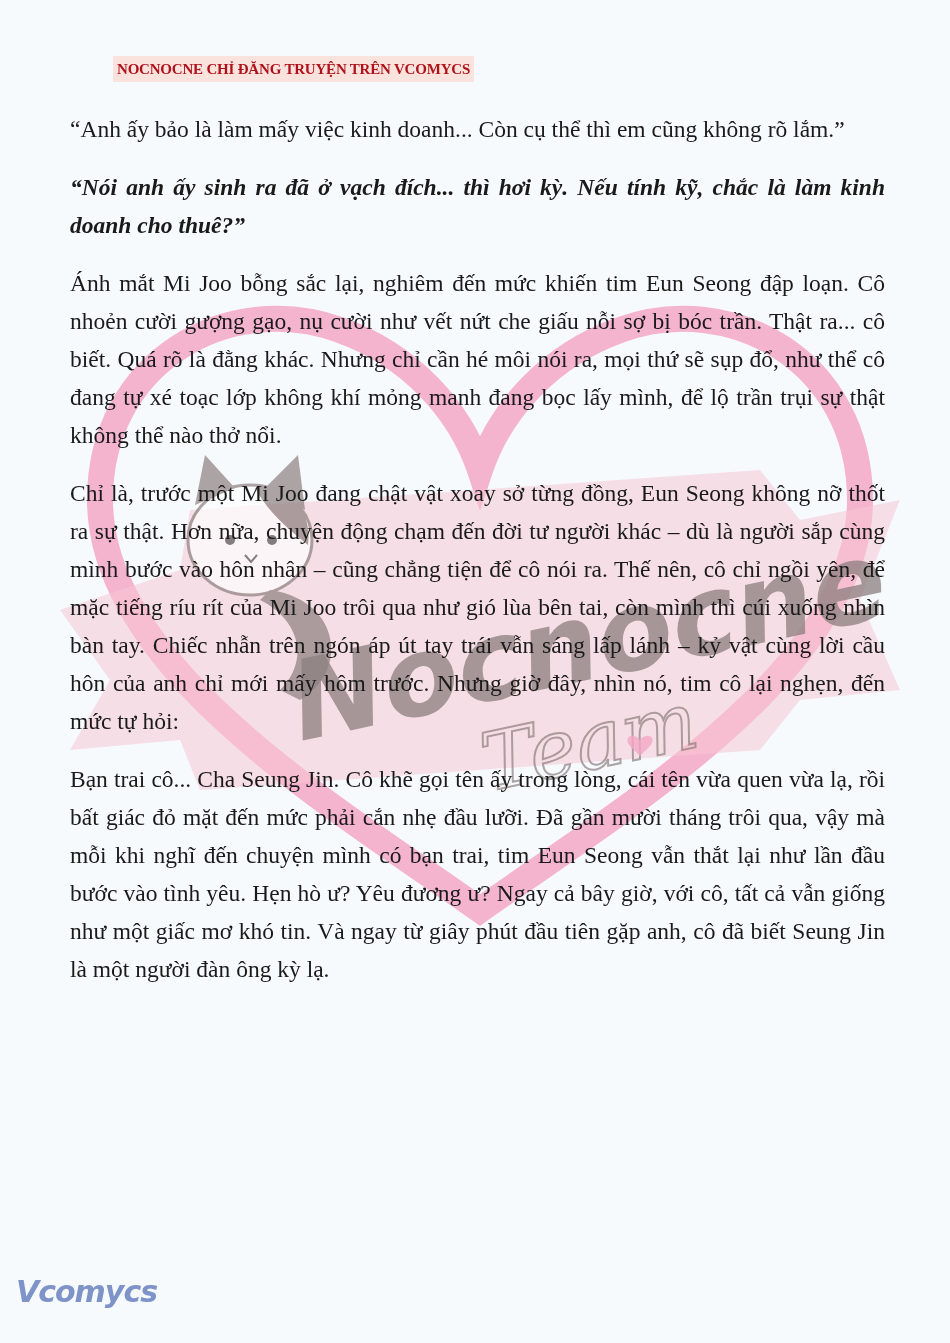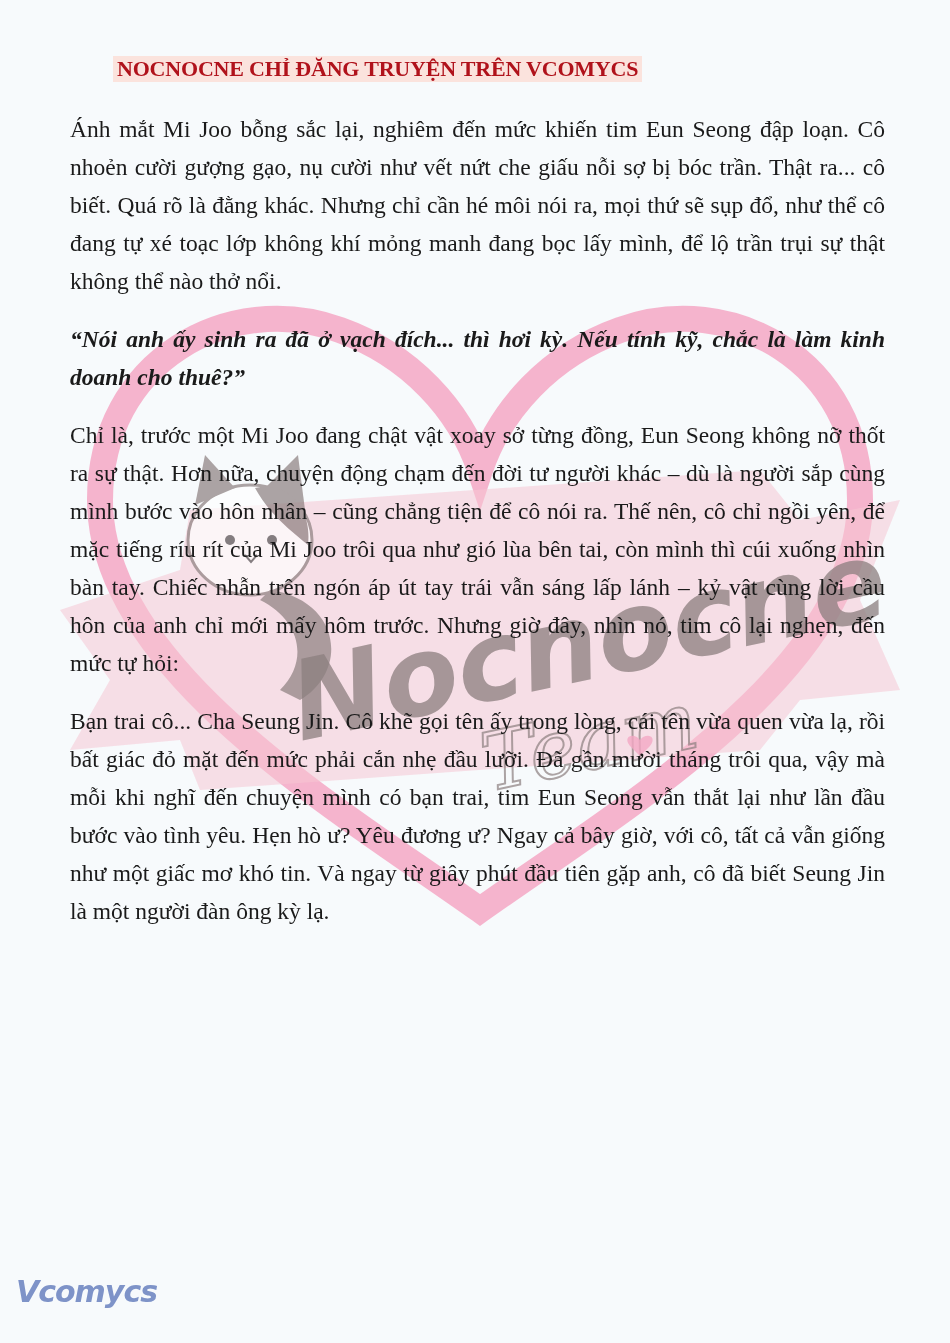--- a/index.html
+++ b/index.html
@@ -26,21 +26,21 @@
     .header {
       position: absolute;
       left: 113px;
       top: 56px;
       height: 26px;
       padding: 0 4px;
       background: #fbe3dd;
       color: #b0121b;
       font-family: "Liberation Serif", serif;
       font-weight: bold;
-      font-size: 22px;
+      font-size: 15px;
       line-height: 26px;
       letter-spacing: -0.2px;
       z-index: 2;
     }
     .content {
       position: absolute;
       left: 70px;
       top: 110px;
       width: 815px;
       z-index: 2;
@@ -90,19 +90,20 @@
   </g>
 
   <text x="250" y="430" font-family="DejaVu Sans, sans-serif" font-size="110" font-weight="bold" font-style="italic" fill="#8c7f7f" opacity="0.75" transform="rotate(-12 450 400)">Nocnocne</text>
   <text x="440" y="520" font-family="DejaVu Serif, serif" font-size="80" font-style="italic" fill="none" stroke="#8c7f7f" stroke-width="2" opacity="0.7" transform="rotate(-12 450 480)">Team</text>
   <path d="M600 470 C 594 462, 582 466, 590 476 L 600 486 L 610 476 C 618 466, 606 462, 600 470 Z" fill="#f4a7c4" opacity="0.8"></path>
 </svg>
 
 <div class="header">NOCNOCNE CHỈ ĐĂNG TRUYỆN TRÊN VCOMYCS</div>
 
 <div class="content">
+  <p class="para">“Anh ấy bảo là làm mấy việc kinh doanh... Còn cụ thể thì em cũng không rõ lắm.”</p>
+  <p class="para italic">“Nói anh ấy sinh ra đã ở vạch đích... thì hơi kỳ. Nếu tính kỹ, chắc là làm kinh doanh cho thuê?”</p>
   <p class="para">Ánh mắt Mi Joo bỗng sắc lại, nghiêm đến mức khiến tim Eun Seong đập loạn. Cô nhoẻn cười gượng gạo, nụ cười như vết nứt che giấu nỗi sợ bị bóc trần. Thật ra... cô biết. Quá rõ là đằng khác. Nhưng chỉ cần hé môi nói ra, mọi thứ sẽ sụp đổ, như thể cô đang tự xé toạc lớp không khí mỏng manh đang bọc lấy mình, để lộ trần trụi sự thật không thể nào thở nổi.</p>
-  <p class="para italic">“Nói anh ấy sinh ra đã ở vạch đích... thì hơi kỳ. Nếu tính kỹ, chắc là làm kinh doanh cho thuê?”</p>
   <p class="para">Chỉ là, trước một Mi Joo đang chật vật xoay sở từng đồng, Eun Seong không nỡ thốt ra sự thật. Hơn nữa, chuyện động chạm đến đời tư người khác – dù là người sắp cùng mình bước vào hôn nhân – cũng chẳng tiện để cô nói ra. Thế nên, cô chỉ ngồi yên, để mặc tiếng ríu rít của Mi Joo trôi qua như gió lùa bên tai, còn mình thì cúi xuống nhìn bàn tay. Chiếc nhẫn trên ngón áp út tay trái vẫn sáng lấp lánh – kỷ vật cùng lời cầu hôn của anh chỉ mới mấy hôm trước. Nhưng giờ đây, nhìn nó, tim cô lại nghẹn, đến mức tự hỏi:</p>
   <p class="para">Bạn trai cô... Cha Seung Jin. Cô khẽ gọi tên ấy trong lòng, cái tên vừa quen vừa lạ, rồi bất giác đỏ mặt đến mức phải cắn nhẹ đầu lưỡi. Đã gần mười tháng trôi qua, vậy mà mỗi khi nghĩ đến chuyện mình có bạn trai, tim Eun Seong vẫn thắt lại như lần đầu bước vào tình yêu. Hẹn hò ư? Yêu đương ư? Ngay cả bây giờ, với cô, tất cả vẫn giống như một giấc mơ khó tin. Và ngay từ giây phút đầu tiên gặp anh, cô đã biết Seung Jin là một người đàn ông kỳ lạ.</p>
 </div>
 
 <div class="footer-logo">Vcomycs</div>
 
 </body></html>

